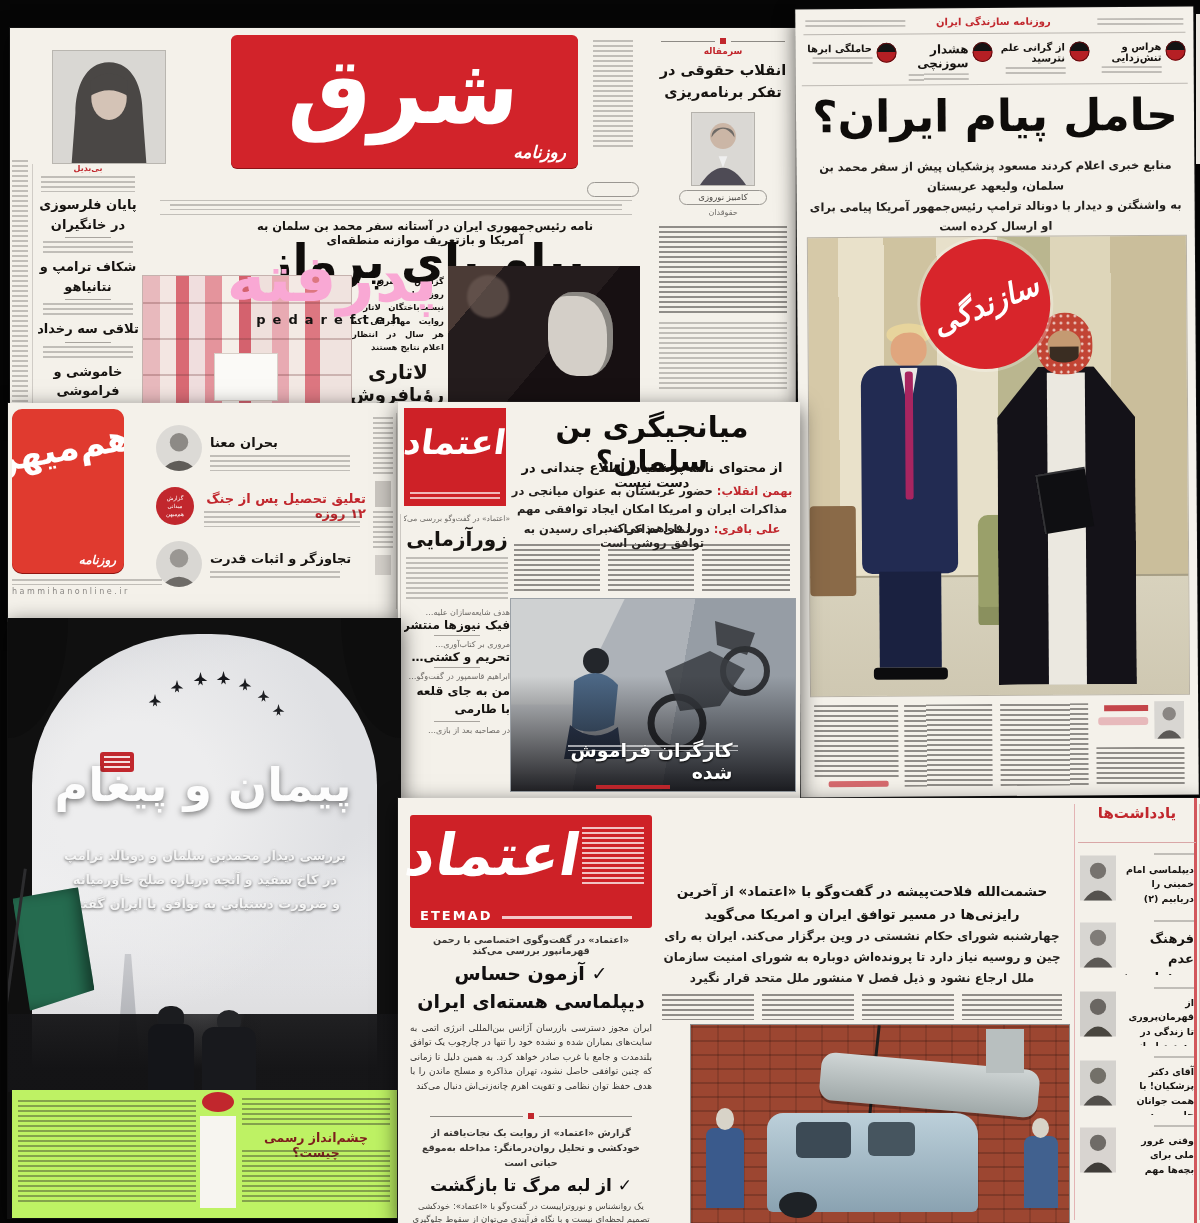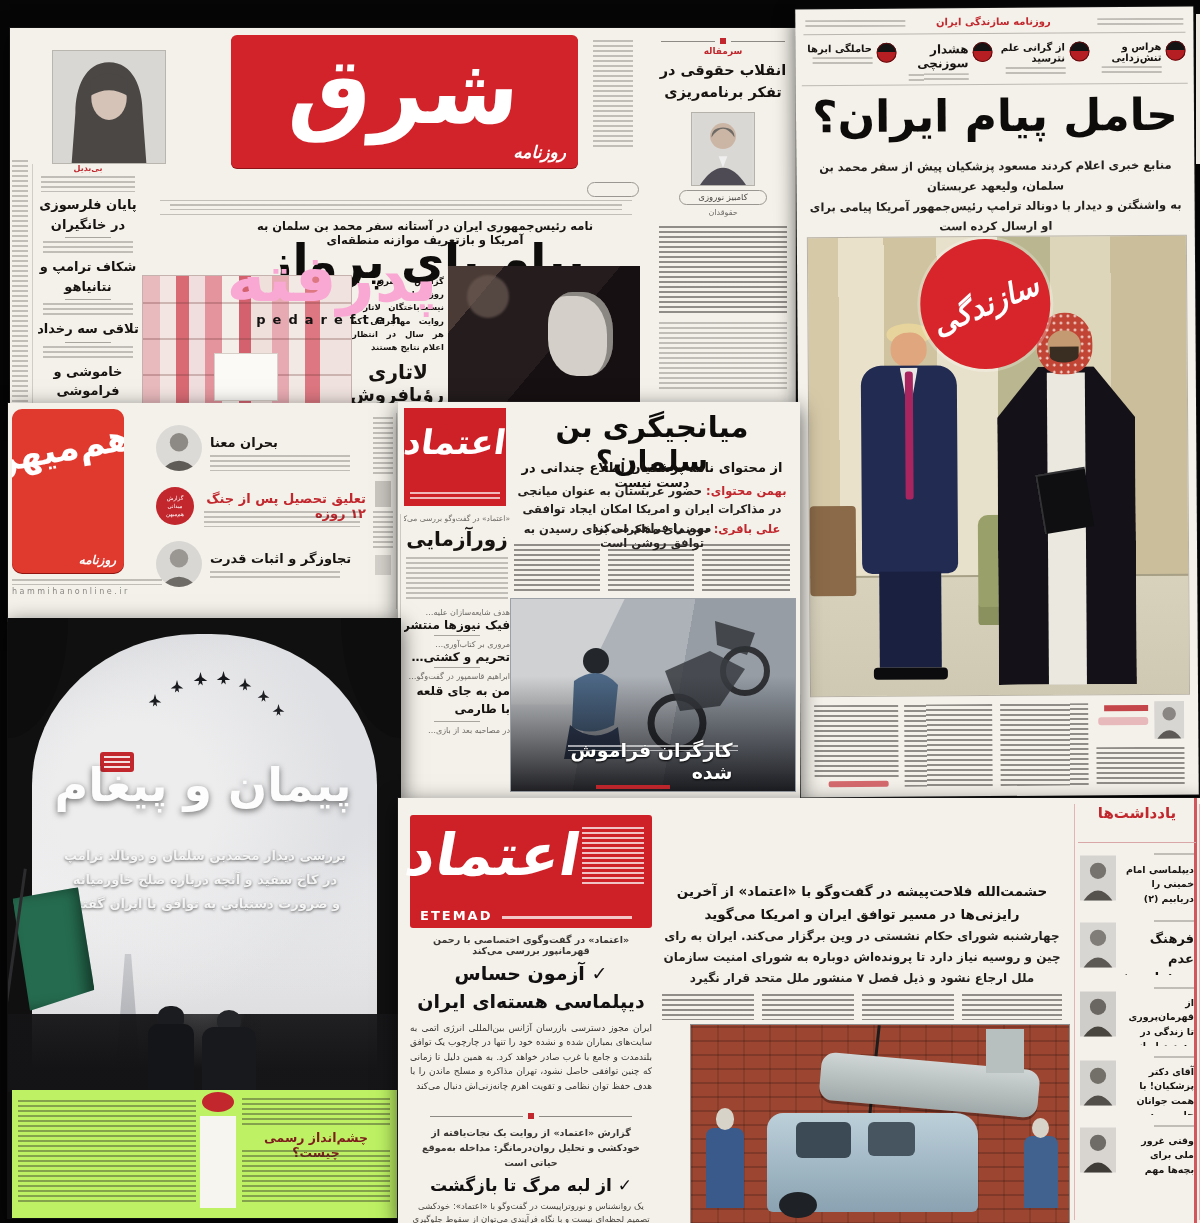--- a/index.html
+++ b/index.html
@@ -245,21 +245,21 @@
   <section class="page" id="pg-etemad-mid" style="left:398px;top:402px;width:402px;height:396px;">
 
     <div class="abs" style="left:6px;top:6px;width:102px;height:98px;background:#ce2127;">
       <div class="abs ctr" style="left:0;right:0;top:14px;color:#fff;font-size:34px;font-weight:bold;transform:skewX(-8deg);">اعتماد</div>
       <div class="abs fl-w" style="left:6px;bottom:4px;width:90px;height:10px;opacity:.8;"></div>
     </div>
 
     <div class="abs ctr" style="left:112px;top:8px;width:284px;font-size:29px;font-weight:bold;color:#0f0d0b;">میانجیگری بن سلمان؟</div>
     <div class="abs ctr b" style="left:112px;top:58px;width:284px;font-size:13px;">از محتوای نامه پزشکیان اطلاع چندانی در دست نیست</div>
     <div class="abs ctr" style="left:112px;top:80px;width:284px;font-size:11.5px;font-weight:bold;color:#24211e;line-height:1.6;">
-      <span class="red">بهمن محتوای:</span>
+      <span class="red">بهمن انقلاب:</span>
       <span>حضور عربستان به عنوان میانجی در مذاکرات ایران و امریکا امکان ایجاد توافقی مهم را فراهم می‌کند</span>
     </div>
     <div class="abs ctr" style="left:112px;top:120px;width:284px;font-size:11.5px;font-weight:bold;color:#24211e;">
       <span class="red">علی باقری:</span>
       <span>دورنمای مذاکرات برای رسیدن به توافق روشن است</span>
     </div>
 
     <div class="fl abs" style="left:116px;top:142px;width:86px;height:50px;"></div>
     <div class="fl abs" style="left:210px;top:142px;width:86px;height:50px;"></div>
     <div class="fl abs" style="left:304px;top:142px;width:88px;height:50px;"></div>

